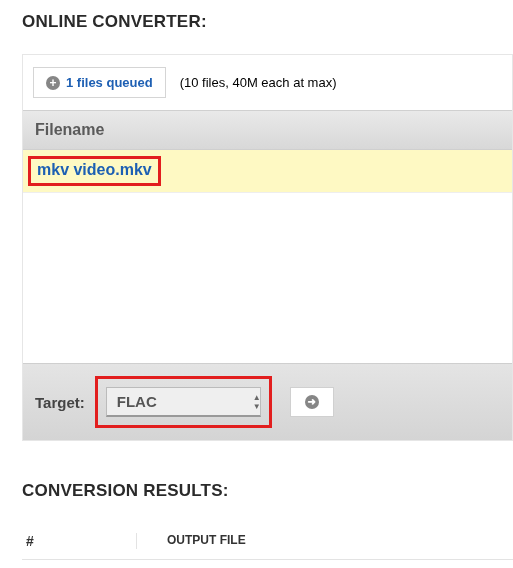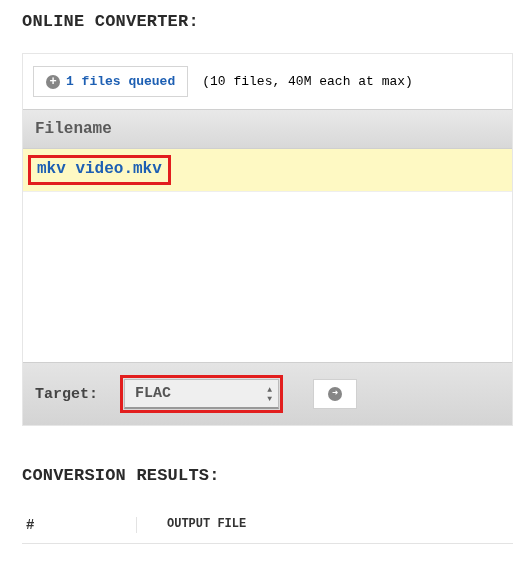--- a/index.html
+++ b/index.html
@@ -1,15 +1,15 @@
 <!DOCTYPE html>
 <html><head>
 <meta charset="utf-8">
 <style>
-  * { box-sizing: border-box; margin: 0; padding: 0; font-family: Liberation Mono, monospace; }
+  * { box-sizing: border-box; margin: 0; padding: 0; }
   body {
     font-family: Arial, Helvetica, sans-serif;
     background: #fff;
     width: 513px;
     height: 568px;
     padding: 12px 0 0 22px;
     overflow: hidden;
     color: #333;
   }
   .section-title {
@@ -84,31 +84,31 @@
   .empty-area {
     height: 170px;
     background: #fff;
   }
   .target-row {
     background: linear-gradient(#e4e4e4, #d4d4d4);
     border-top: 1px solid #cfcfcf;
     padding: 12px 12px;
     display: flex;
     align-items: center;
-    gap: 22px;
+    gap: 10px;
   }
   .target-label {
     font-size: 15px;
     font-weight: 700;
     color: #444;
   }
   .select-wrap {
     position: relative;
     border: 3px solid #e21e1e;
-    padding: 1px;
+    padding: 8px;
     display: inline-block;
   }
   .format-select {
     appearance: none;
     -webkit-appearance: none;
     background: #efefef;
     border: 1px solid #bbb;
     border-bottom: 2px solid #999;
     padding: 5px 50px 5px 10px;
     font-size: 15px;

